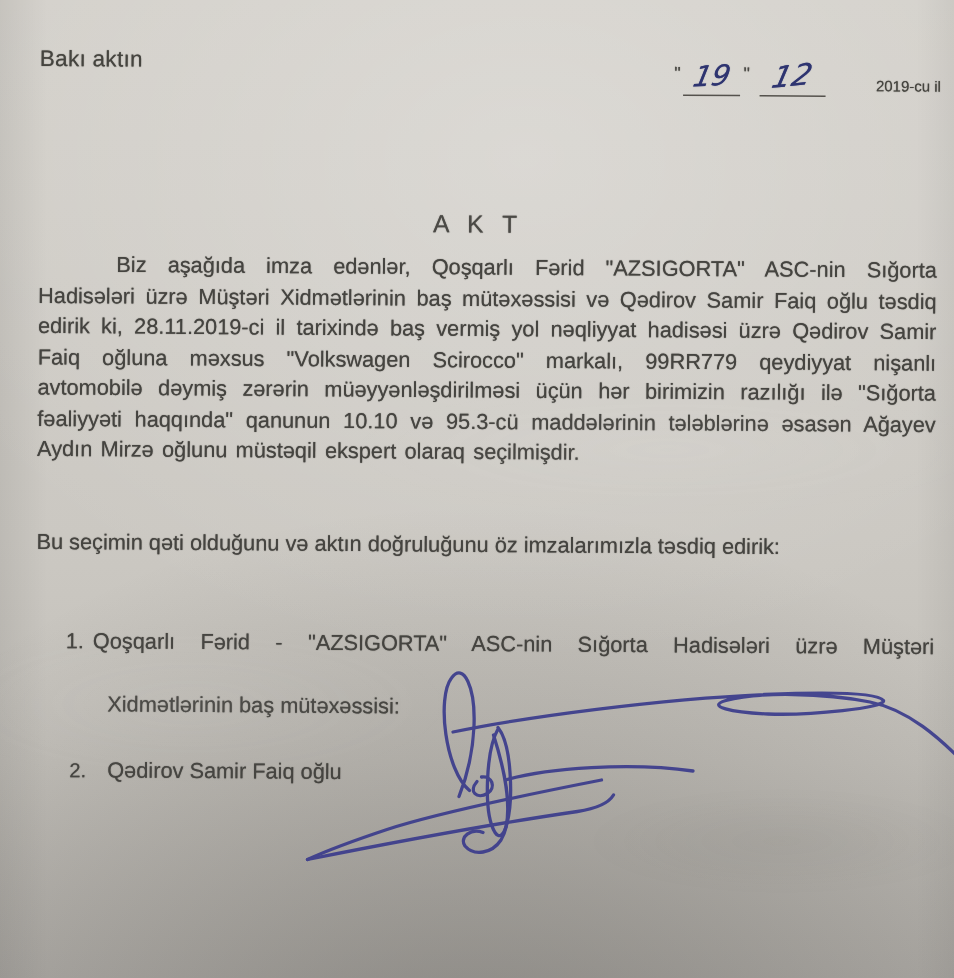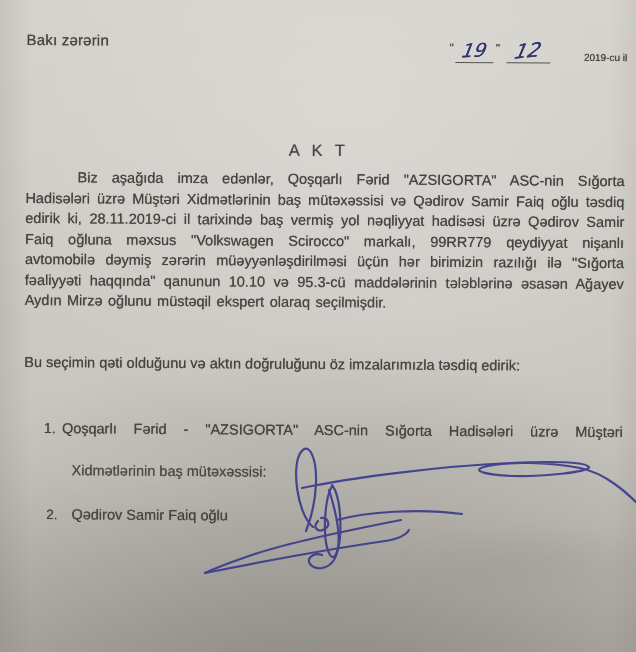--- a/index.html
+++ b/index.html
@@ -46,21 +46,21 @@
       radial-gradient(30% 8% at 82% 86%, rgba(60,58,54,.10), rgba(60,58,54,0) 70%);}
 </style>
 </head>
 <body>
 
 <div class="page">
   <div class="grain"></div>
 
   <div class="content">
 
-    <div class="city print">Bakı zərərin</div>
+    <div class="city print">Bakı aktın</div>
 
     <div class="dateline">
       <span class="q print">"</span>
       <span class="hwrap day"><span class="ink-digit">19</span></span>
       <span class="q print">"</span>
       <span class="hwrap month"><span class="ink-digit">12</span></span>
       <span class="year print">2019-cu il</span>
     </div>
 
     <div class="title print">A K T</div>

